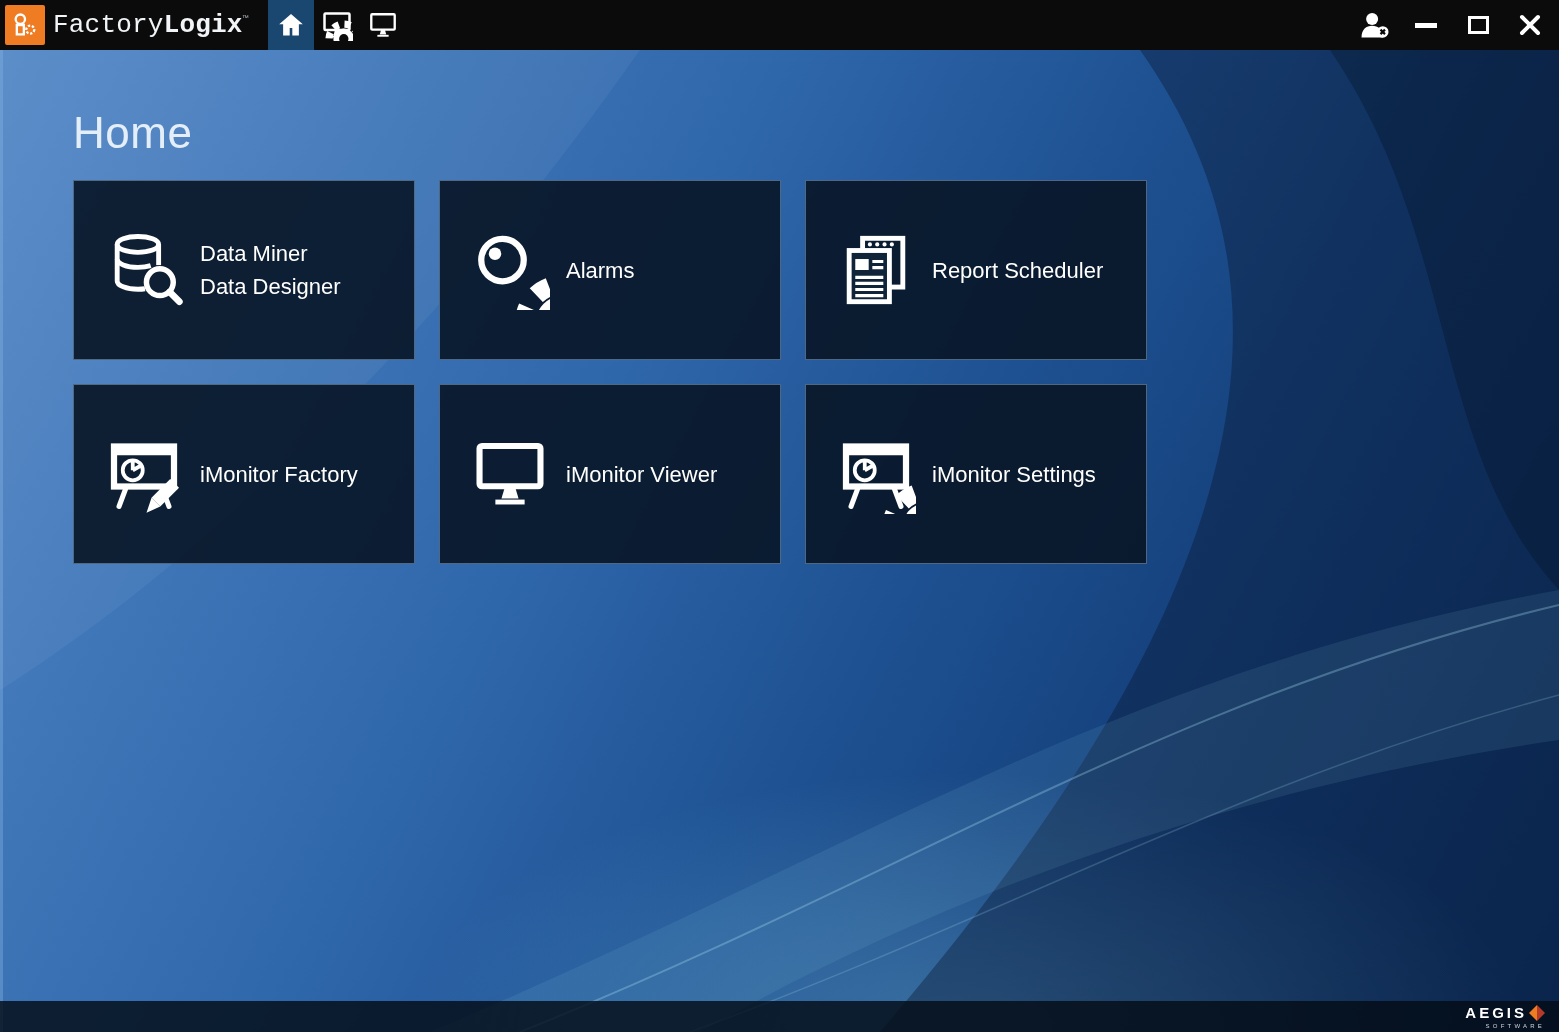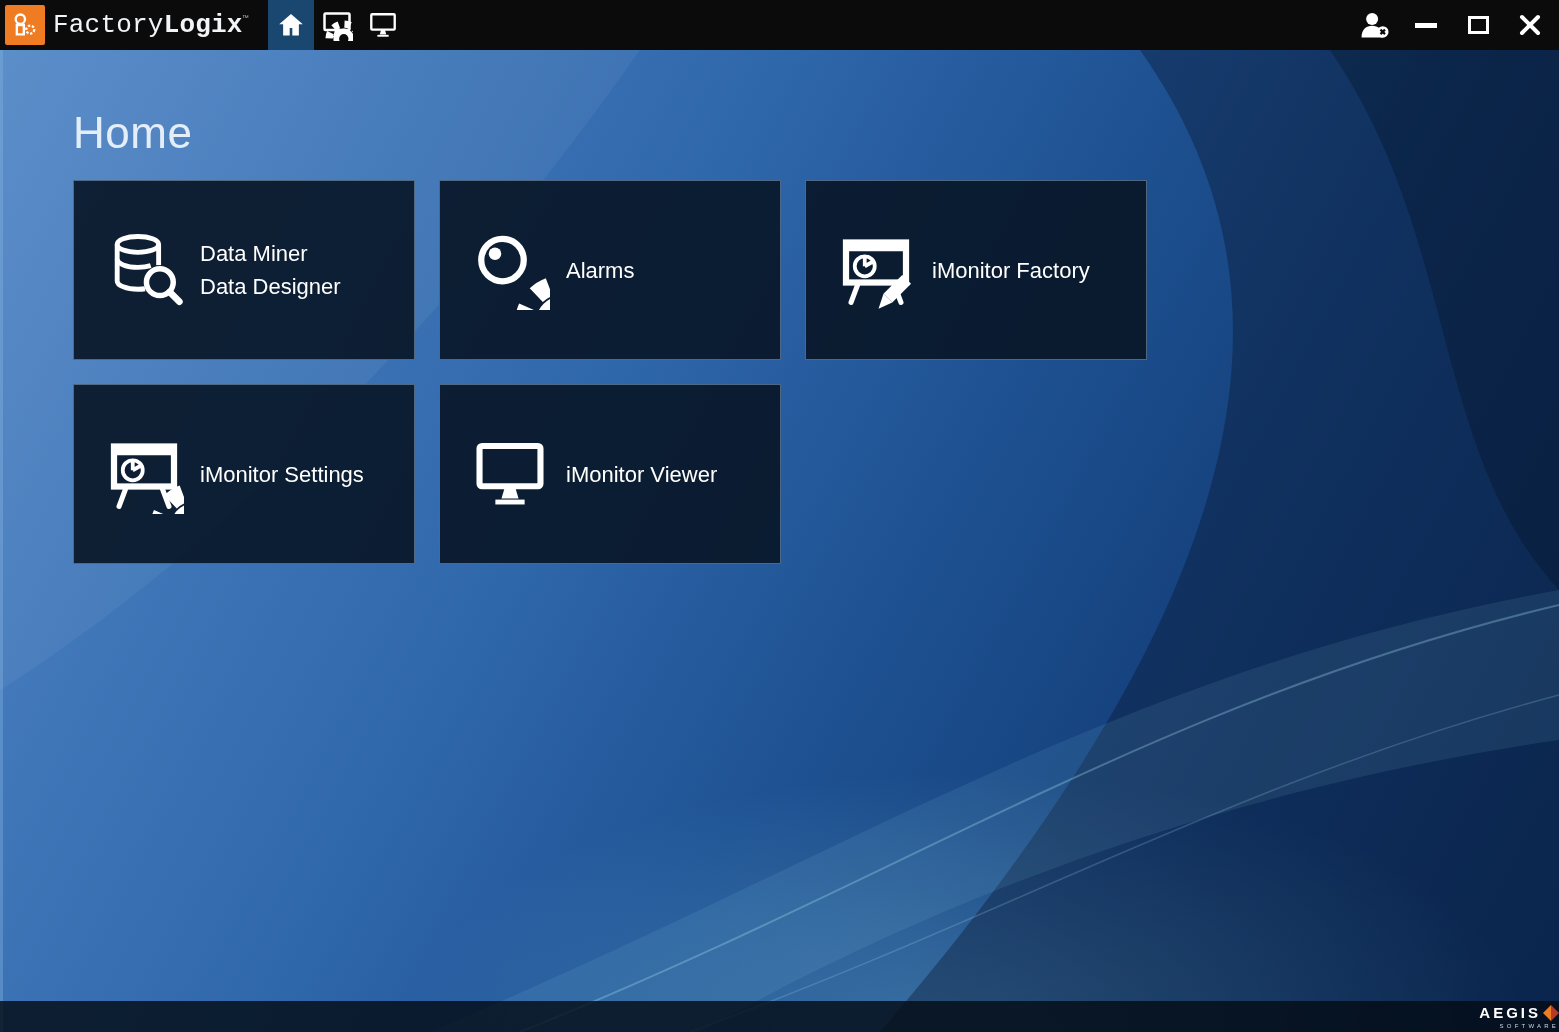--- a/index.html
+++ b/index.html
@@ -41,21 +41,21 @@
                grid-auto-rows:180px; gap:24px; width:max-content; }
   .tile { background:rgba(9,23,40,.92); border:1px solid rgba(135,168,198,.55);
           display:flex; align-items:center; padding-left:20px; cursor:pointer; }
   .tile-icon { width:100px; flex:none; display:flex; align-items:center; justify-content:center; }
   .tile-label { color:#fff; font-size:22px; font-weight:400; line-height:1.5; padding-left:6px; }
   .tile-label span { display:block; }
 
   
   .footer { position:absolute; left:0; right:0; bottom:0; height:31px; z-index:3;
             background:rgba(4,12,22,.82); display:flex; align-items:center;
-            justify-content:flex-end; }
+            justify-content:flex-end; padding-right:14px; }
   .aegis { display:flex; flex-direction:column; align-items:flex-end; line-height:1; }
   .aegis-row { display:flex; align-items:center; gap:2px; }
   .aegis-name { color:#fff; font-size:15px; font-weight:700; letter-spacing:3px; }
   .aegis-sub { color:#cfd6dd; font-size:6px; letter-spacing:3.2px; margin-top:2px; }
 
   svg { display:block; }
 </style>
 </head>
 <body>
 
@@ -212,53 +212,63 @@
           <svg width="80" height="80" viewBox="0 0 64 64" style="--hole:#0f2439">
             <use href="#sym-disc"></use>
             <use href="#sym-gear" transform="translate(31,31) scale(1.35)"></use>
           </svg>
         </div>
         <div class="tile-label">
           <span>Alarms</span>
         </div>
       </div>
 
+      <div class="tile">
+        <div class="tile-icon">
+          <svg width="78" height="78" viewBox="0 0 64 64" style="--hole:#0f2439">
+              <use href="#sym-report"></use>
+            </svg>
+        </div>
+        <div class="tile-label">
+          <span>Report Scheduler</span>
+        </div>
+      </div>
 
       <div class="tile">
         <div class="tile-icon">
           <svg width="80" height="80" viewBox="0 0 64 64">
             <use href="#sym-board"></use>
             <use href="#sym-pencil"></use>
           </svg>
         </div>
         <div class="tile-label">
           <span>iMonitor Factory</span>
         </div>
       </div>
 
       <div class="tile">
         <div class="tile-icon">
+          <svg width="78" height="78">
+              <use href="#sym-monitor" width="78" height="78"></use>
+            </svg>
+        </div>
+        <div class="tile-label">
+          <span>iMonitor Viewer</span>
+        </div>
+      </div>
+
+      <div class="tile">
+        <div class="tile-icon">
           <svg width="80" height="80" viewBox="0 0 64 64" style="--hole:#0f2439">
             <use href="#sym-board"></use>
             <use href="#sym-gear" transform="translate(32,34) scale(1.3)"></use>
           </svg>
         </div>
         <div class="tile-label">
           <span>iMonitor Settings</span>
-        </div>
-      </div>
-
-      <div class="tile">
-        <div class="tile-icon">
-          <svg width="78" height="78">
-              <use href="#sym-monitor" width="78" height="78"></use>
-            </svg>
-        </div>
-        <div class="tile-label">
-          <span>iMonitor Viewer</span>
         </div>
       </div>
 
     </div>
   </div>
 
   <div class="footer">
     <div class="aegis">
       <div class="aegis-row">
         <span class="aegis-name">AEGIS</span>

